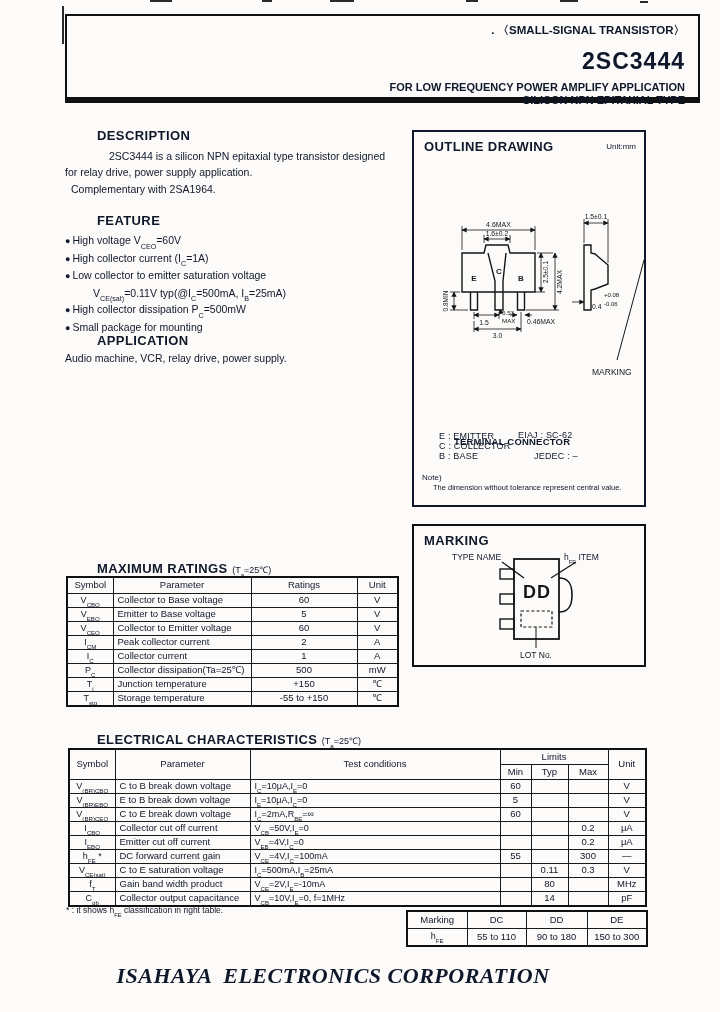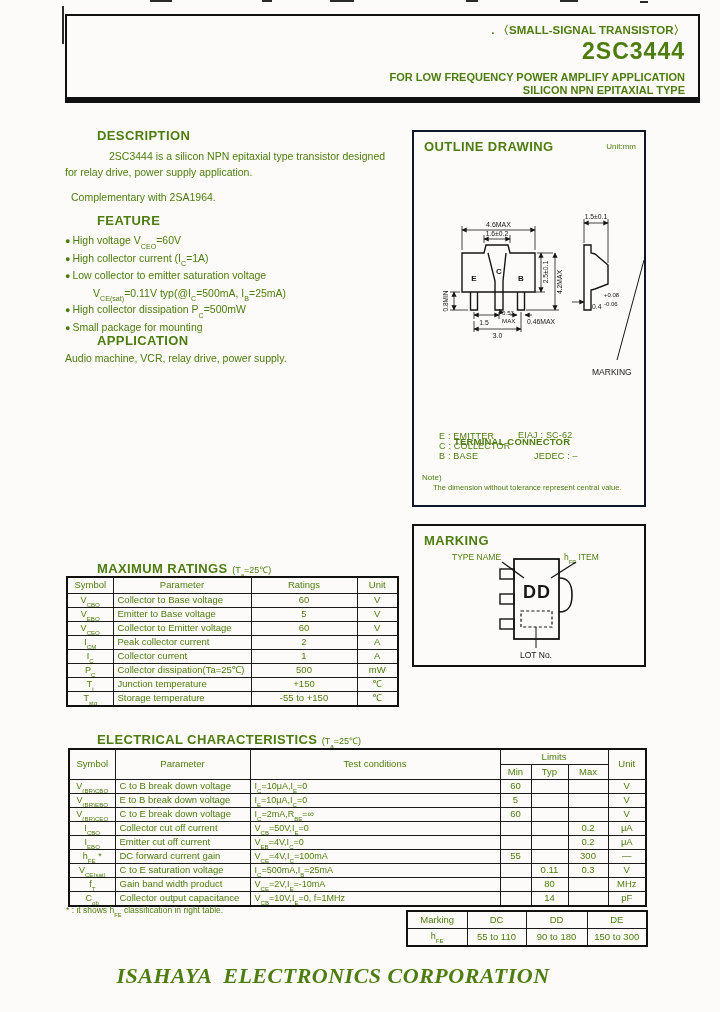--- a/index.html
+++ b/index.html
@@ -1,35 +1,35 @@
 <!DOCTYPE html>
 <html><head>
 <meta charset="utf-8">
 <style>
   html,body{margin:0;padding:0;background:#e9e9e9;}
-  .page{position:relative;width:720px;height:1012px;background:#fcfbf9;color:#4d7c0f;
+  .page{position:relative;width:720px;height:1012px;background:#fcfbf9;color:#0f172a;
         font-family:"Liberation Sans",sans-serif;overflow:hidden;}
   .abs{position:absolute;}
   .artifact{position:absolute;background:#2a2a2a;}
 
   
   .hdr-box{left:65px;top:14px;width:618px;height:81px;border:2px solid #111;
            border-bottom:6px solid #111;text-align:right;padding-right:13px;}
   .hdr-cat{margin-top:7px;font-size:11.5px;font-weight:bold;}
-  .hdr-pn{font-size:23px;font-weight:bold;letter-spacing:1px;margin-top:0;}
+  .hdr-pn{font-size:23px;font-weight:bold;letter-spacing:1px;margin-top:10px;}
   .hdr-app{font-size:11px;font-weight:bold;line-height:13px;}
   .hdr-app.first{margin-top:6px;}
 
   .sec-h{font-size:13px;font-weight:bold;letter-spacing:.4px;padding-left:32px;}
   .body-txt{font-size:10.5px;line-height:16px;}
 
   .desc{left:65px;top:128px;width:335px;}
   .desc p{margin:0;}
   .desc .p1{text-indent:44px;}
-  .desc .p2{padding-left:6px;margin-top:9px;}
+  .desc .p2{padding-left:6px;margin-top:1px;}
 
   .feat{left:65px;top:213px;width:340px;}
   .feat-item{font-size:10.5px;line-height:16.5px;}
   .feat-item .blt{font-size:9px;margin-right:2px;}
   .feat-item.indent{padding-left:28px;}
 
   .app{left:65px;top:333px;width:340px;}
 
   sub{font-size:.68em;line-height:0;position:relative;top:.25em;}
 

